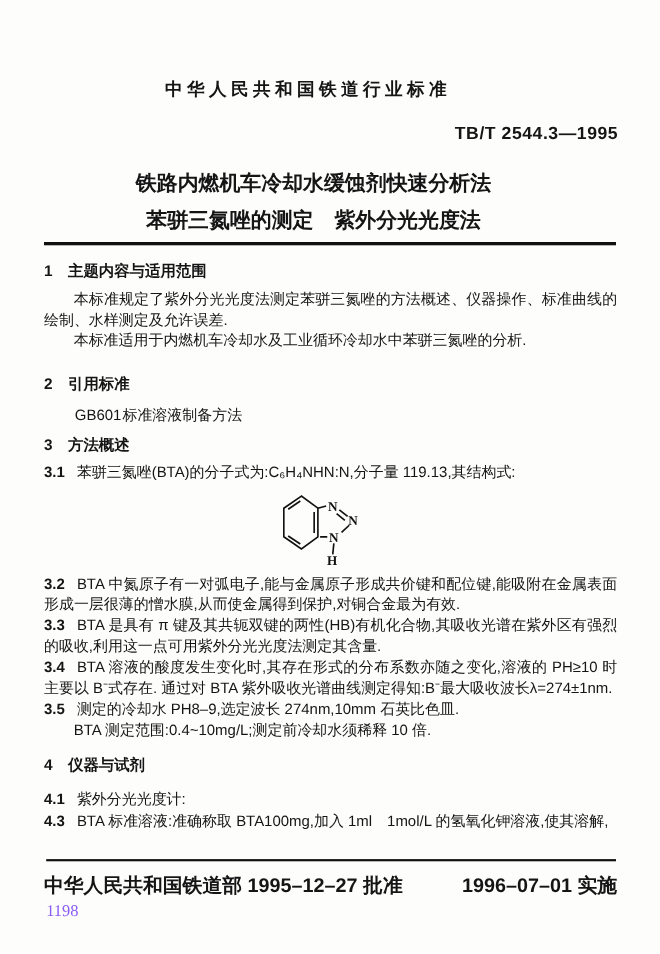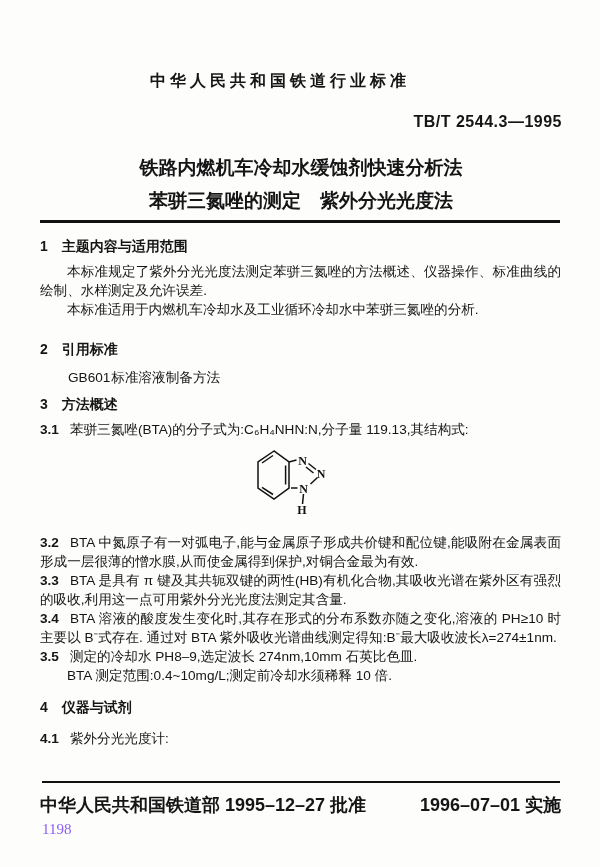--- a/index.html
+++ b/index.html
@@ -23,21 +23,21 @@
   .std-code {
     position: absolute;
     top: 113px; left: 0; width: 562px;
     text-align: right;
     font-size: 16px;
     font-weight: bold;
     letter-spacing: 0.5px;
   }
   .main-title {
     position: absolute;
-    top: 151px; left: 16px; width: 570px;
+    top: 151px; left: 0; width: 570px;
     text-align: center;
     font-size: 19px;
     font-weight: bold;
     line-height: 33px;
   }
   .rule-top {
     position: absolute;
     top: 220px; left: 40px; width: 520px; height: 3px;
     background: #111;
   }
@@ -71,21 +71,21 @@
     position: relative;
     height: 78px;
     margin-top: 4px;
   }
   .diagram svg { position: absolute; left: 208px; top: 0; }
   .diagram text {
     font-family: "Liberation Serif", serif;
     font-weight: bold;
     font-size: 12px;
   }
-  #c32 { margin-top: 12px; }
+  #c32 { margin-top: 0; }
   #h4  { margin-top: 13px; }
   #c41 { margin-top: 12px; }
   #c42 { margin-top: 2px; }
   #c43 { margin-top: 1px; }
   .rule-bottom {
     position: absolute;
     top: 781px; left: 42px; width: 518px; height: 2px;
     background: #111;
   }
   .footer {
@@ -178,20 +178,23 @@
       <span class="num">3.5</span><span>测定的冷却水 PH8–9,选定波长 274nm,10mm 石英比色皿.</span>
     </p>
     <p class="ind" id="c35b">BTA 测定范围:0.4~10mg/L;测定前冷却水须稀释 10 倍.</p>
 
     <h3 class="sec" id="h4">
       <span class="num">4</span><span>仪器与试剂</span>
     </h3>
     <p class="clause" id="c41">
       <span class="num">4.1</span><span>紫外分光光度计:</span>
     </p>
+    <p class="clause" id="c43">
+      <span class="num">4.3</span><span>BTA 标准溶液:准确称取 BTA100mg,加入 1ml　1mol/L 的氢氧化钾溶液,使其溶解,</span>
+    </p>
 
   </div>
 
   <div class="rule-bottom"></div>
 
   <div class="footer">
     <span>中华人民共和国铁道部 1995–12–27 批准</span>
     <span>1996–07–01 实施</span>
   </div>
 

